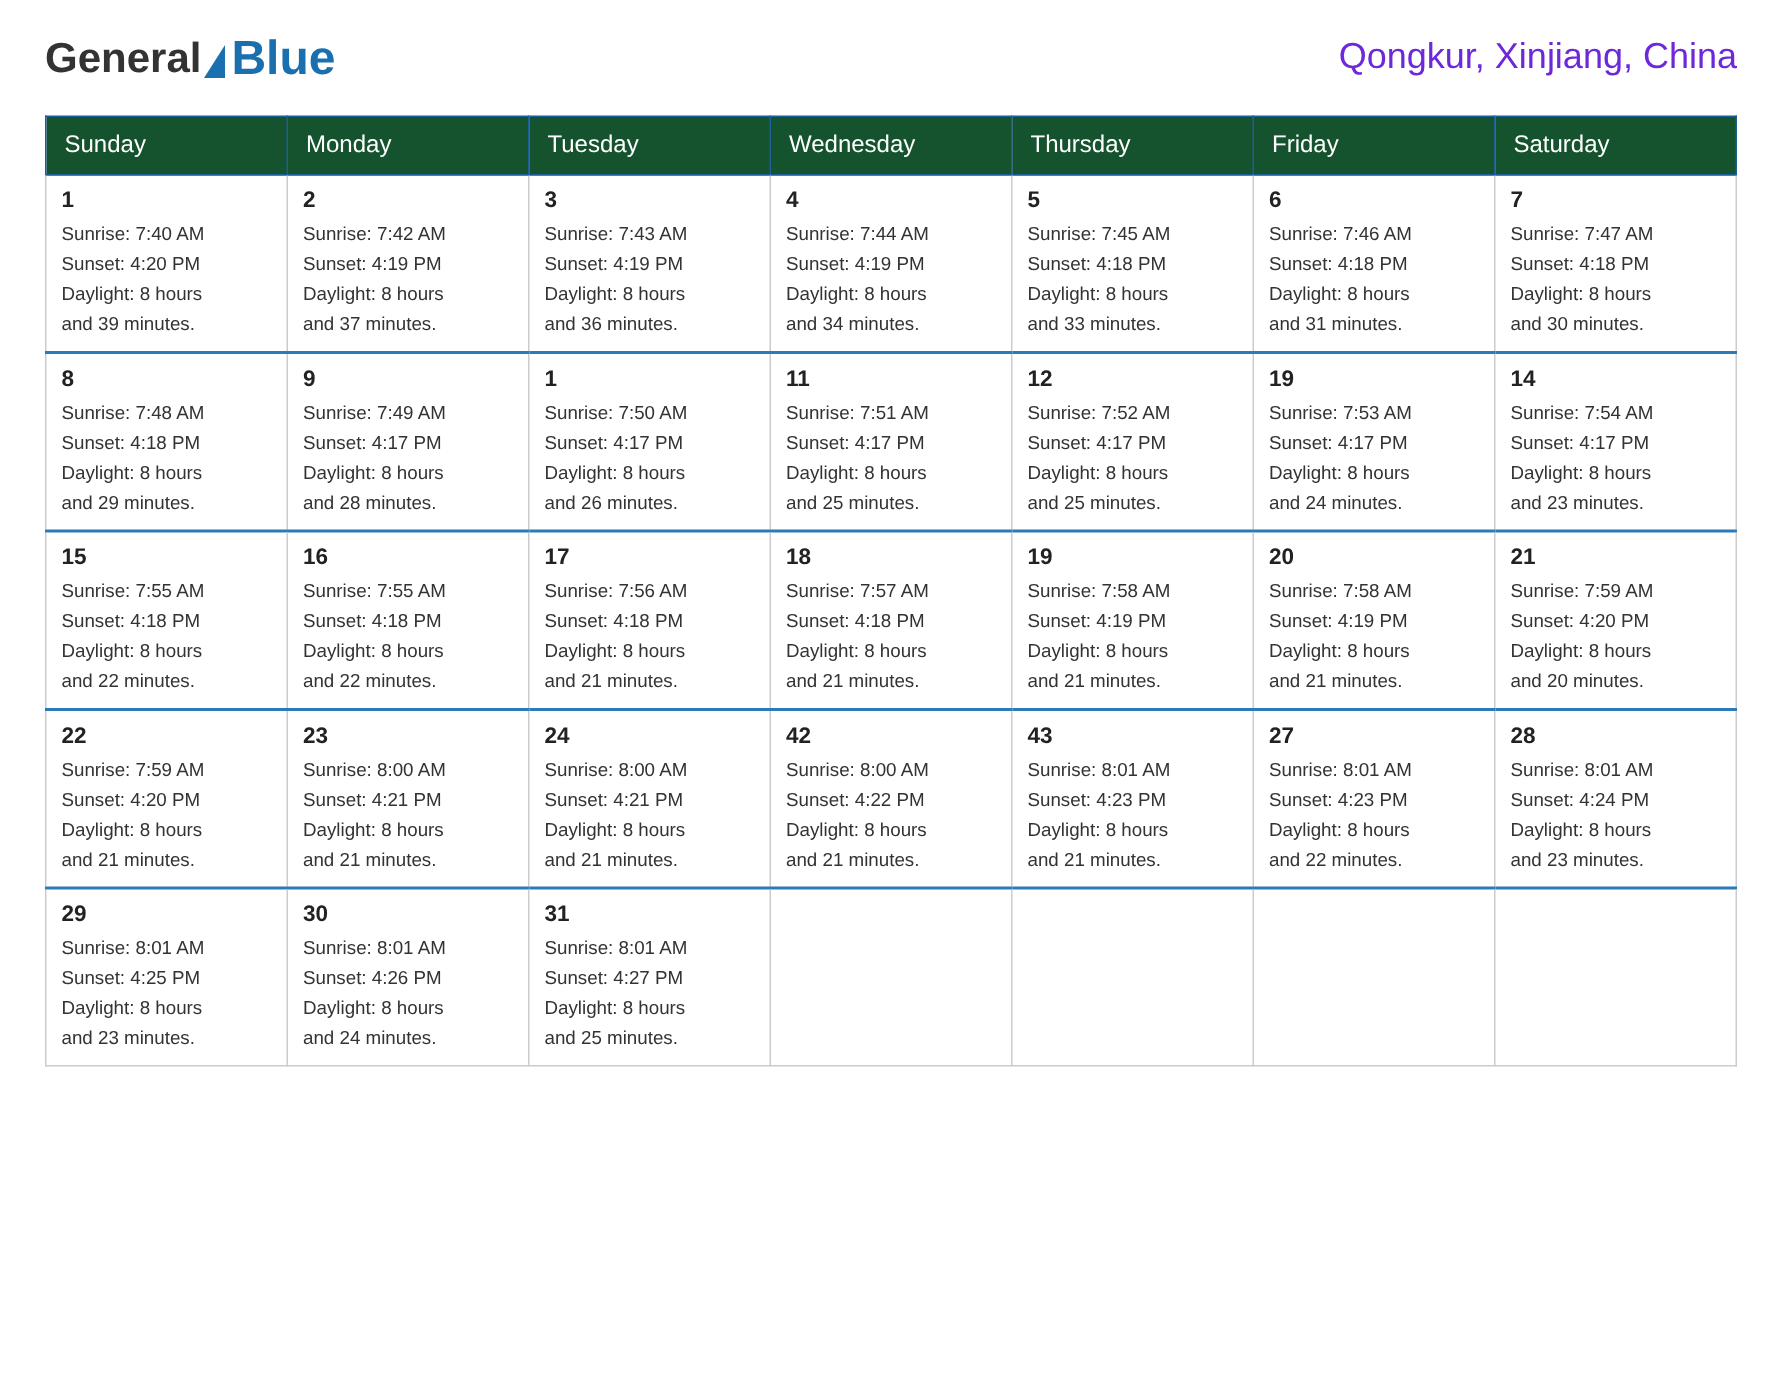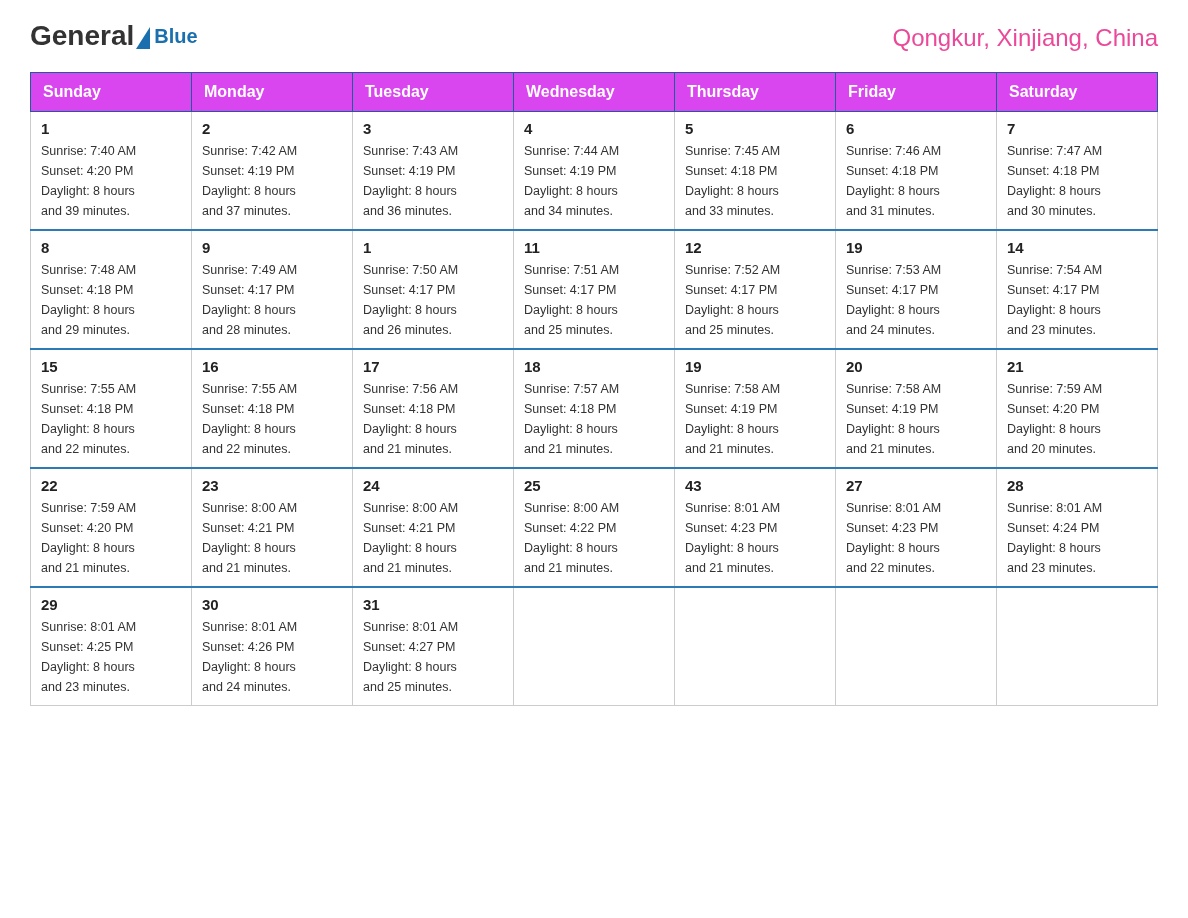--- a/index.html
+++ b/index.html
@@ -34,51 +34,51 @@
     .logo-triangle {
       width: 0;
       height: 0;
       border-left: 14px solid transparent;
       border-right: 0px solid transparent;
       border-bottom: 22px solid #1a6faf;
       margin-left: 2px;
       margin-top: 4px;
     }
     .logo-blue {
-      font-size: 20px;
+      font-size: 32px;
       font-weight: bold;
       color: #1a6faf;
       margin-left: 4px;
     }
     .title-block {
       text-align: right;
     }
     .month-title {
       font-size: 52px;
       font-weight: bold;
       color: #222;
       line-height: 1.1;
     }
     .location-title {
       font-size: 24px;
-      color: #ec4899;
+      color: #6d28d9;
       margin-top: 4px;
     }
     .calendar-table {
       width: 100%;
       border-collapse: collapse;
       border: 1px solid #aaa;
     }
     .calendar-table th {
-      background-color: #d946ef;
+      background-color: #14532d;
       color: white;
       padding: 10px 12px;
       text-align: left;
       font-size: 16px;
-      font-weight: bold;
+      font-weight: normal;
       border: 1px solid #1a5f9a;
     }
     .calendar-table td {
       vertical-align: top;
       padding: 8px 10px;
       border: 1px solid #ccc;
       width: calc(100% / 7);
       min-height: 100px;
     }
     .day-number {
@@ -226,21 +226,21 @@
         </td>
         <td>
           <span class="day-number">23</span>
           <div class="day-info">Sunrise: 8:00 AM<br>Sunset: 4:21 PM<br>Daylight: 8 hours<br>and 21 minutes.</div>
         </td>
         <td>
           <span class="day-number">24</span>
           <div class="day-info">Sunrise: 8:00 AM<br>Sunset: 4:21 PM<br>Daylight: 8 hours<br>and 21 minutes.</div>
         </td>
         <td>
-          <span class="day-number">25</span>
+          <span class="day-number">42</span>
           <div class="day-info">Sunrise: 8:00 AM<br>Sunset: 4:22 PM<br>Daylight: 8 hours<br>and 21 minutes.</div>
         </td>
         <td>
           <span class="day-number">43</span>
           <div class="day-info">Sunrise: 8:01 AM<br>Sunset: 4:23 PM<br>Daylight: 8 hours<br>and 21 minutes.</div>
         </td>
         <td>
           <span class="day-number">27</span>
           <div class="day-info">Sunrise: 8:01 AM<br>Sunset: 4:23 PM<br>Daylight: 8 hours<br>and 22 minutes.</div>
         </td>

